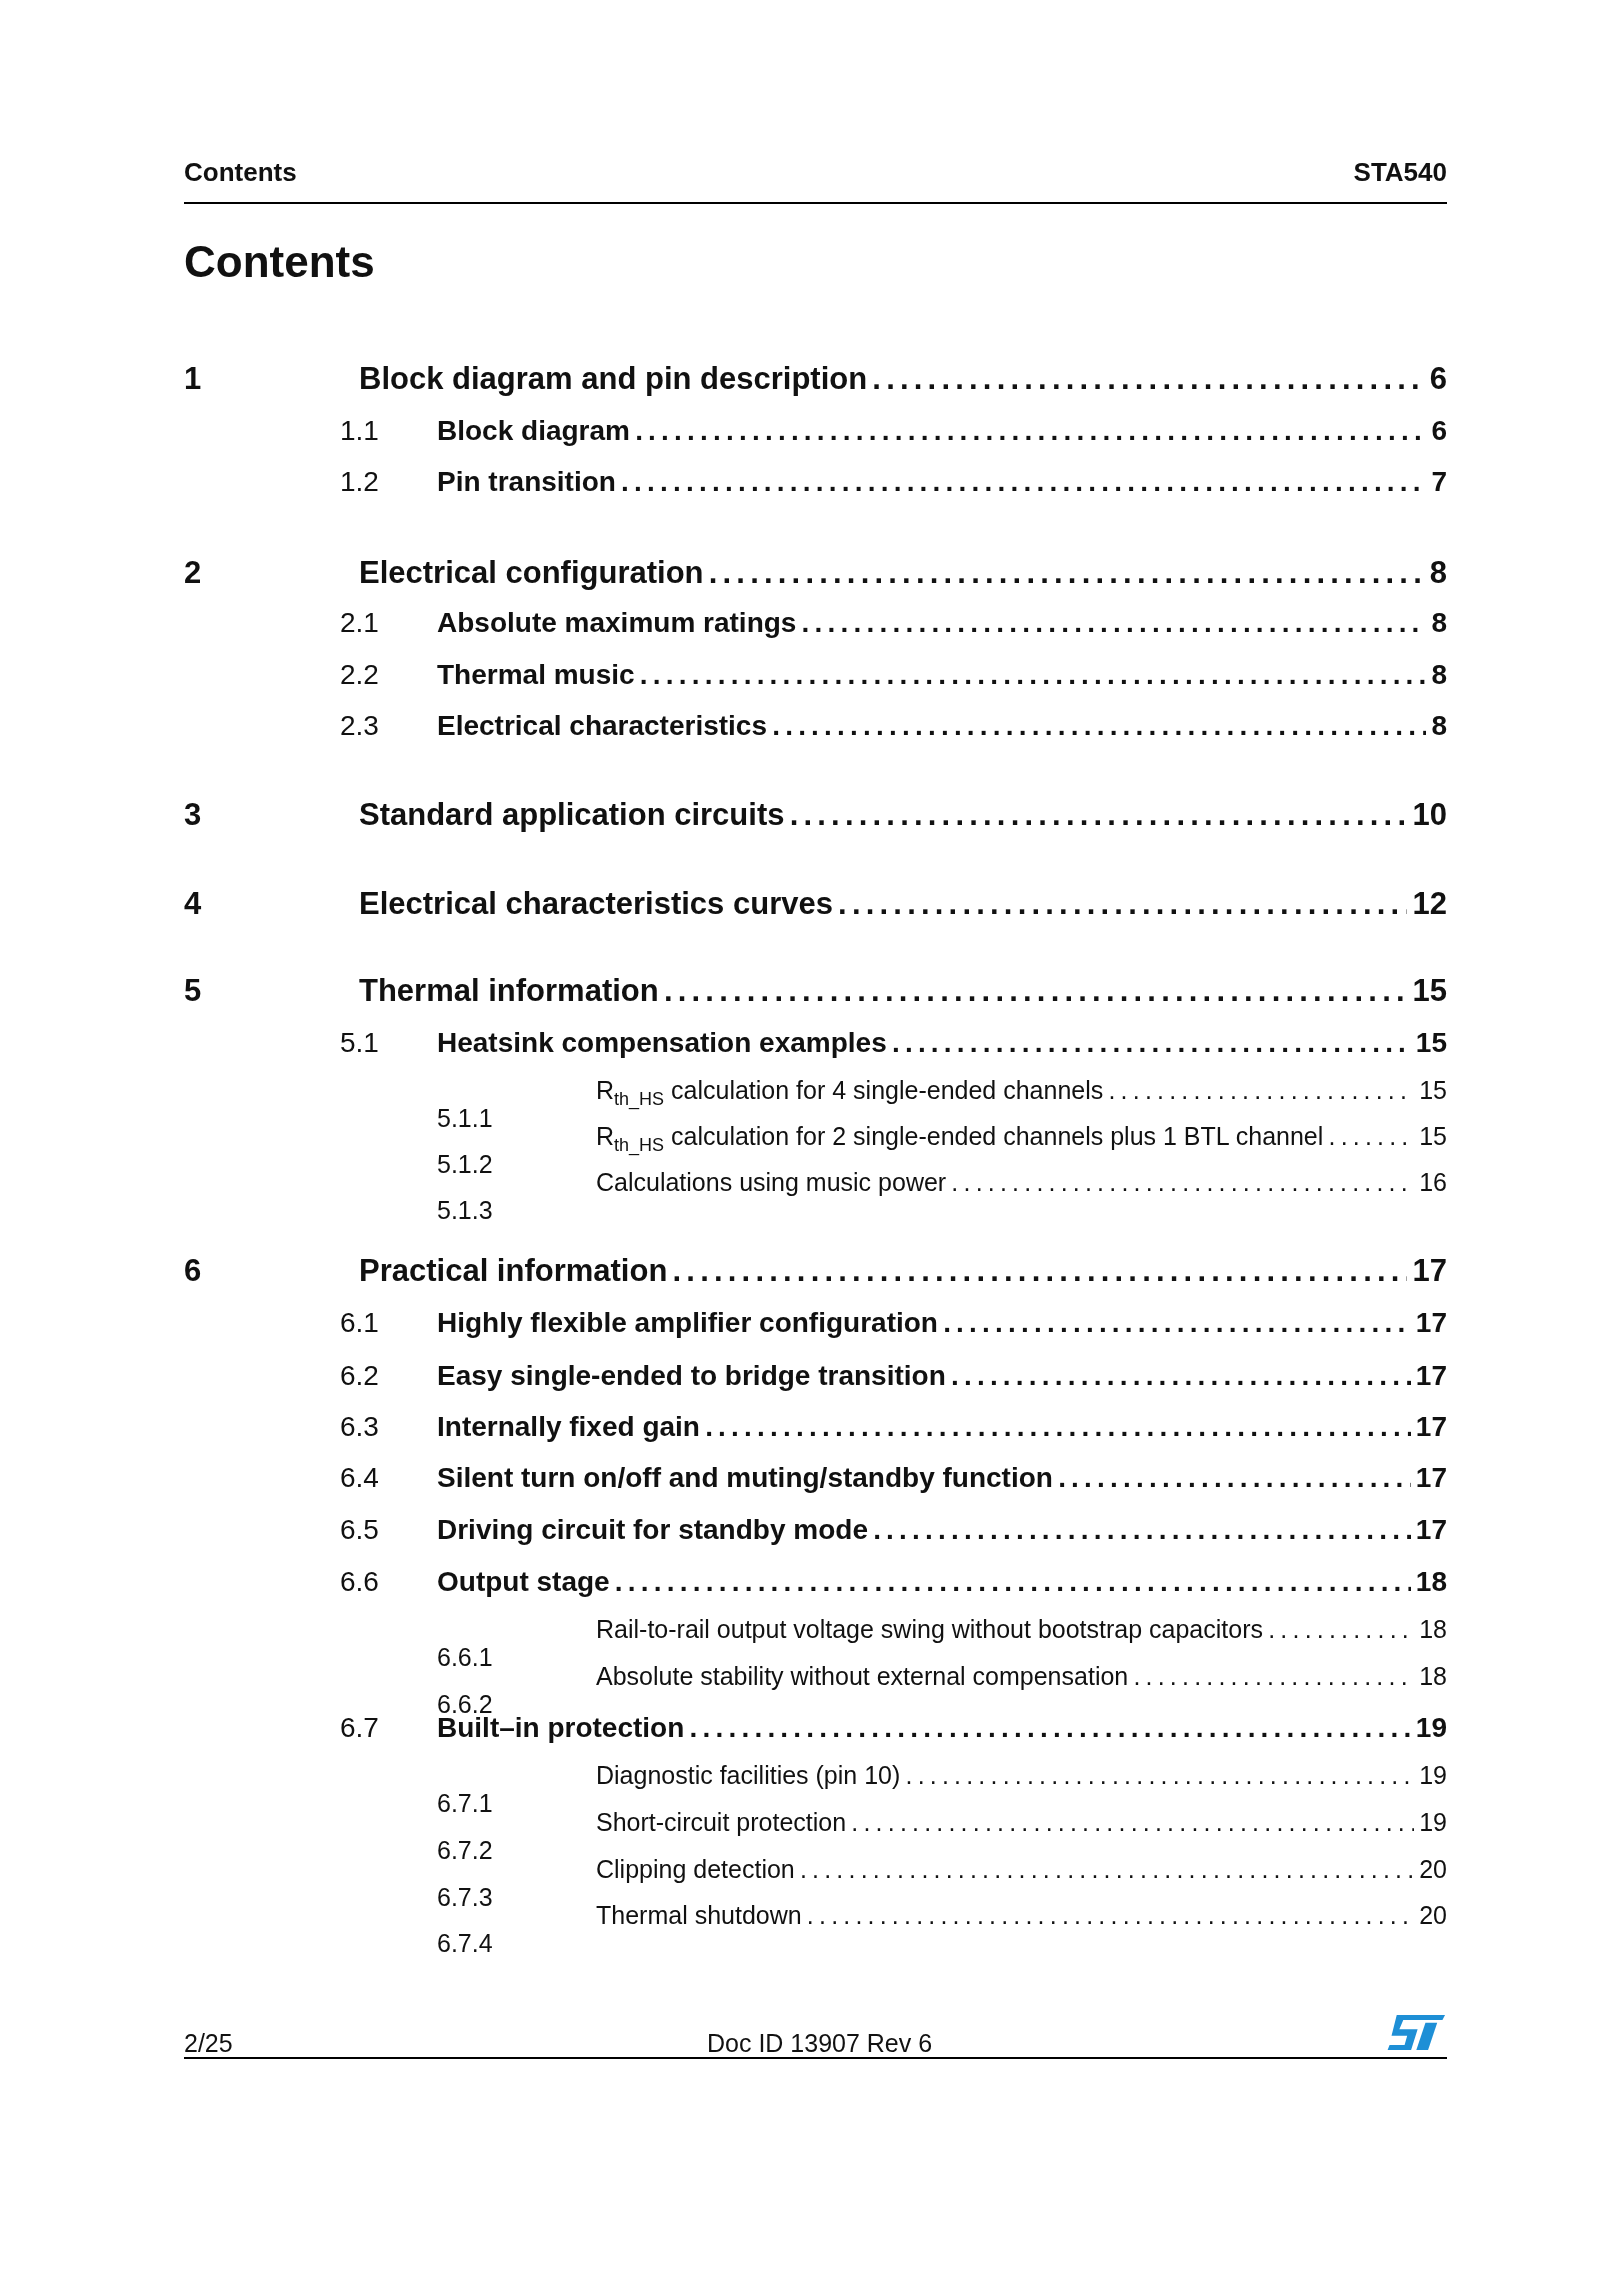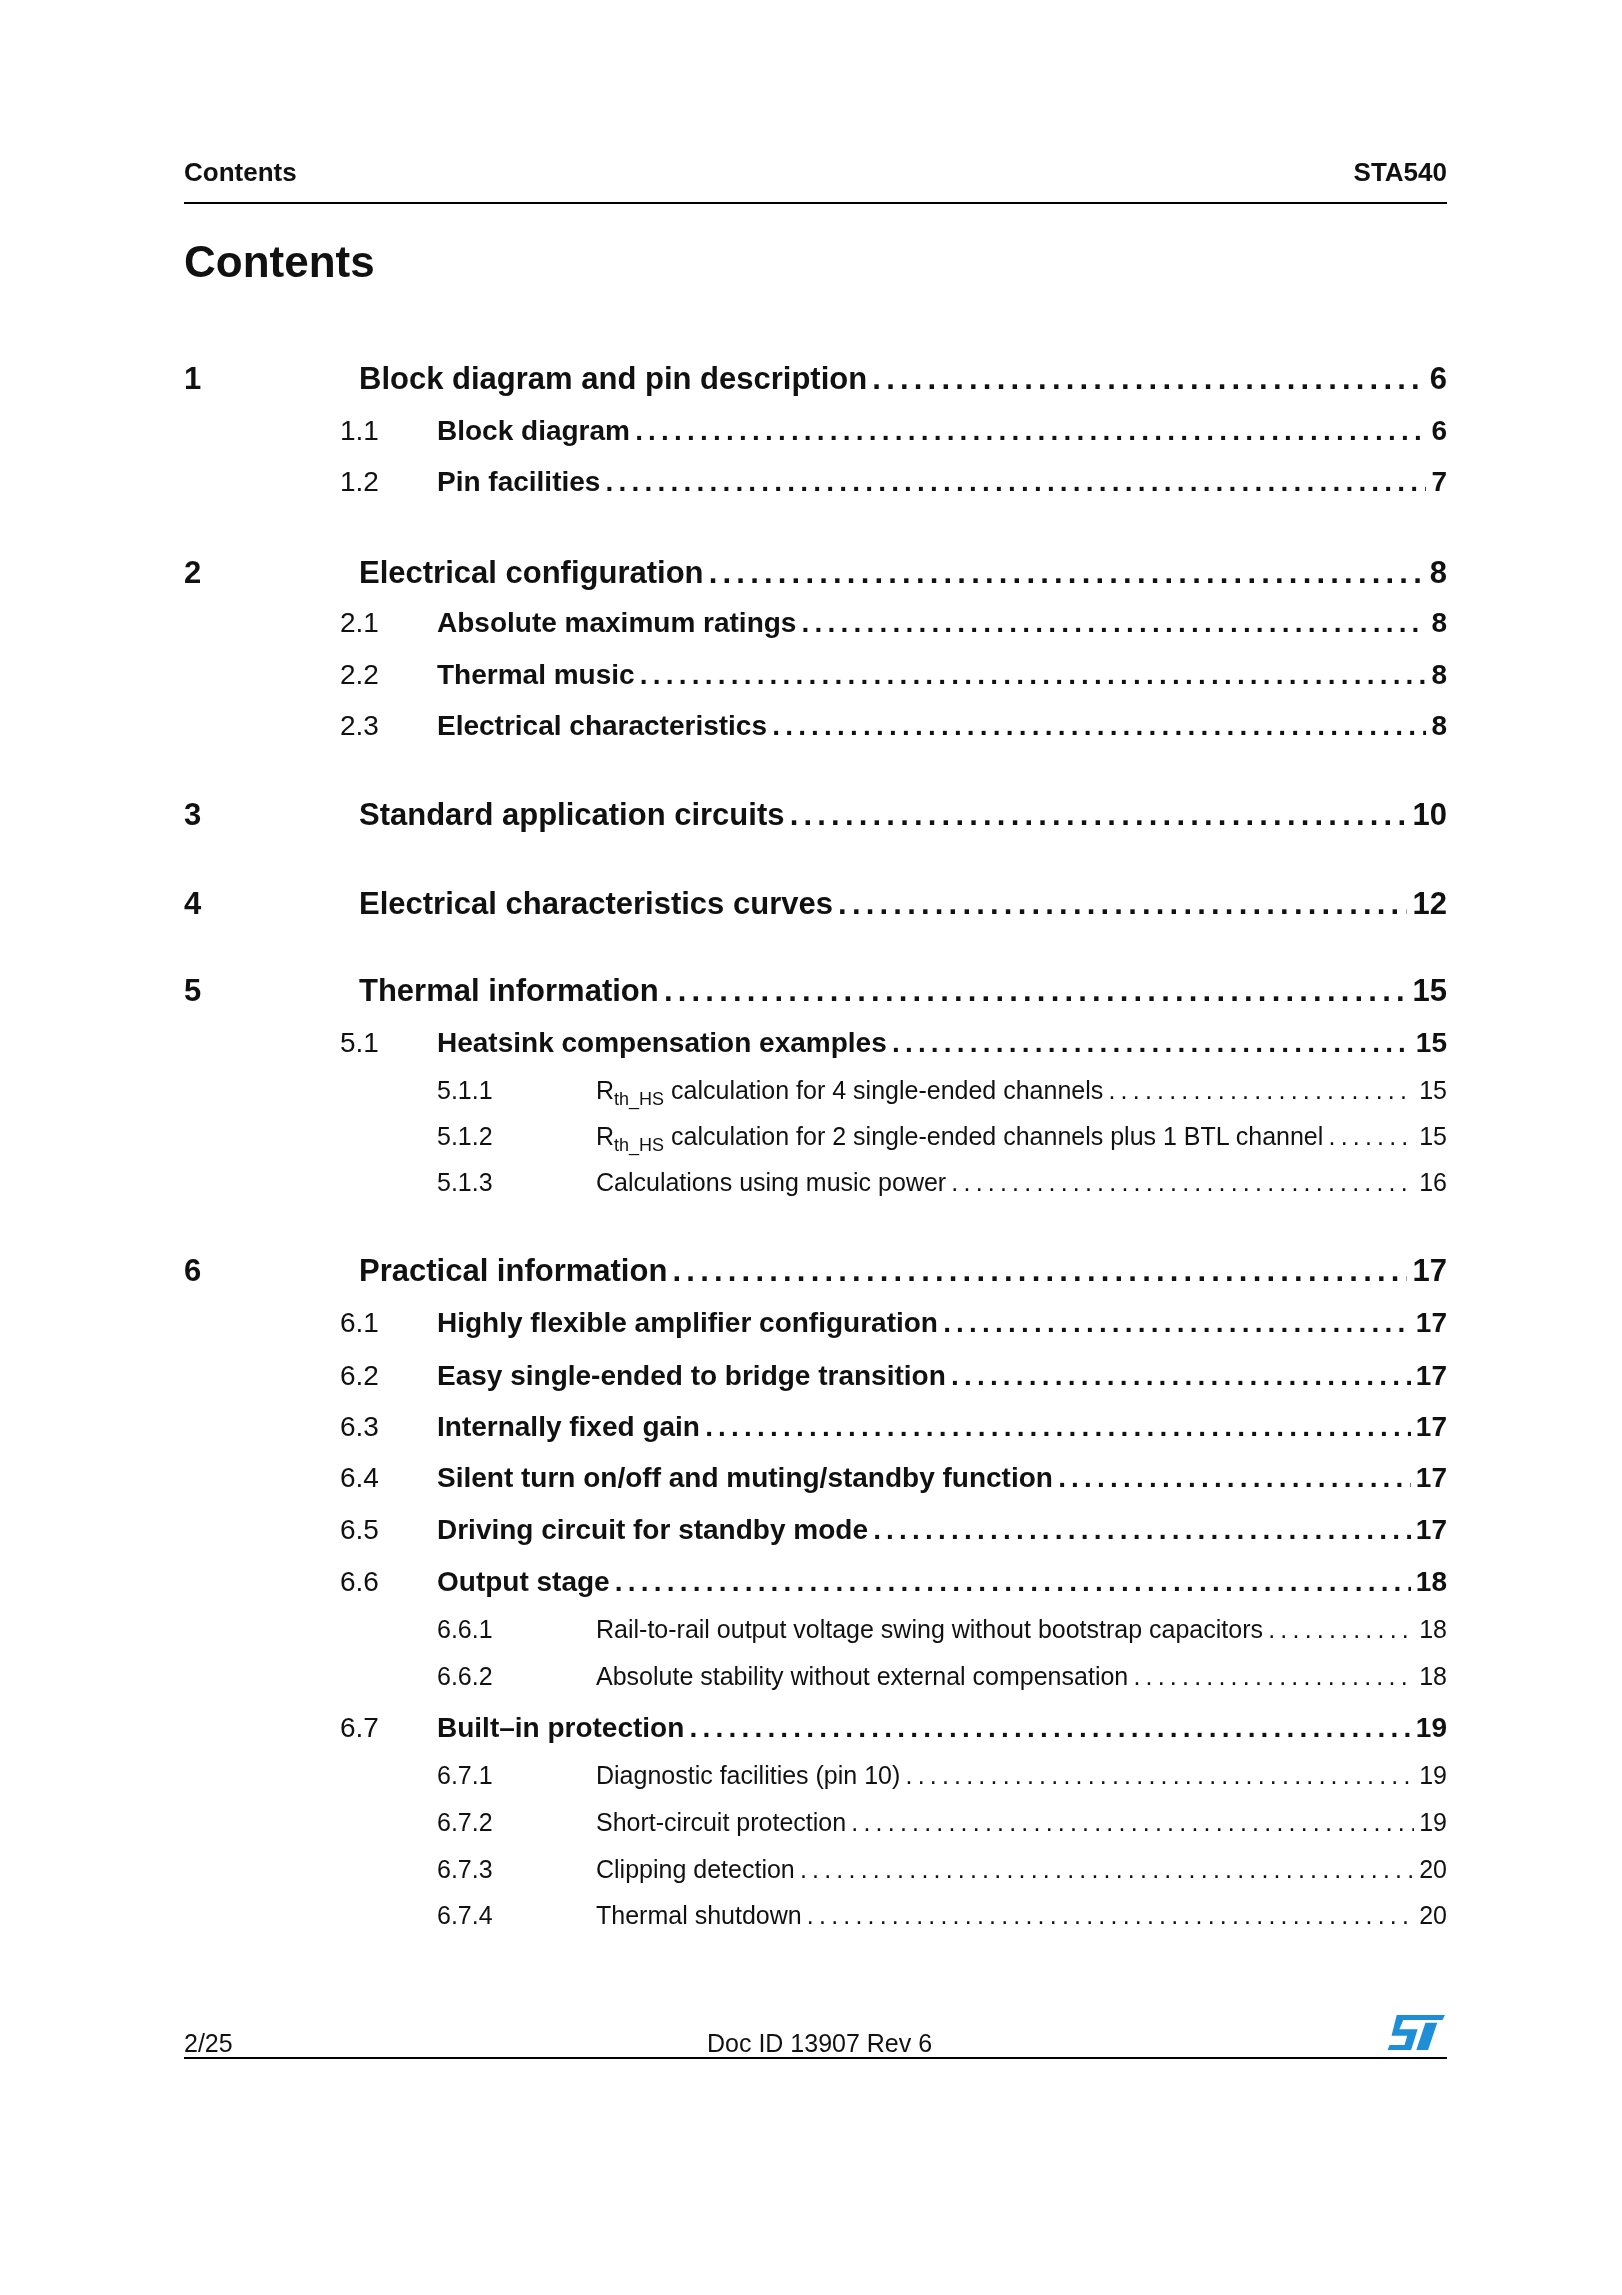--- a/index.html
+++ b/index.html
@@ -17,21 +17,21 @@
   .lbl { white-space: nowrap; flex: none; }
   .dots { flex: 1 1 auto; overflow: hidden; white-space: nowrap; margin: 0 5.2px; letter-spacing: 5.2px; }
   .pg { flex: none; }
   .l1 { font-weight: bold; font-size: 31px; }
   .l1 .num { left: 0; }
   .l1 .lbl-wrap { left: 156px; margin-left: 19px; }
   .l2 { font-size: 28px; }
   .l2 .num { left: 156px; }
   .l2 .lbl-wrap { left: 253px; font-weight: bold; }
   .l3 { font-size: 25px; }
-  .l3 .num { left: 253px; }
+  .l3 .num { left: 253px; margin-top: 28px; }
   .l3 .lbl-wrap { left: 368px; margin-left: 44px; }
   sub { font-size: 0.72em; vertical-align: -0.35em; }
   .ftr-rule { position: absolute; top: 2057px; left: 0; right: 0; border-top: 2px solid #000; }
   .ftr-left { position: absolute; top: 2029px; left: 0; font-size: 25px; }
   .ftr-center { position: absolute; top: 2029px; left: 523px; font-size: 25px; }
   .logo { position: absolute; top: 2012px; right: 0; width: 62px; height: 41px; }
 </style>
 </head>
 <body>
 
@@ -57,21 +57,21 @@
         <span class="num">1.1</span>
         <span class="lbl-wrap">
           <span class="lbl">Block diagram</span>
           <span class="dots">........................................................................................................................................................................................................</span>
           <span class="pg">6</span>
         </span>
       </div>
       <div class="row l2" style="top: 105px;">
         <span class="num">1.2</span>
         <span class="lbl-wrap">
-          <span class="lbl">Pin facilities</span>
+          <span class="lbl">Pin transition</span>
           <span class="dots">........................................................................................................................................................................................................</span>
           <span class="pg">7</span>
         </span>
       </div>
       <div class="row l1" style="top: 194px;">
         <span class="num">2</span>
         <span class="lbl-wrap">
           <span class="lbl">Electrical configuration</span>
           <span class="dots">........................................................................................................................................................................................................</span>
           <span class="pg">8</span>

